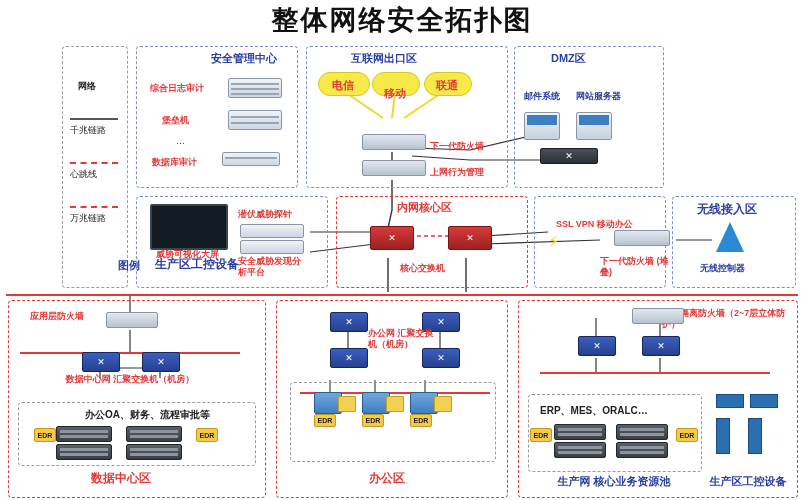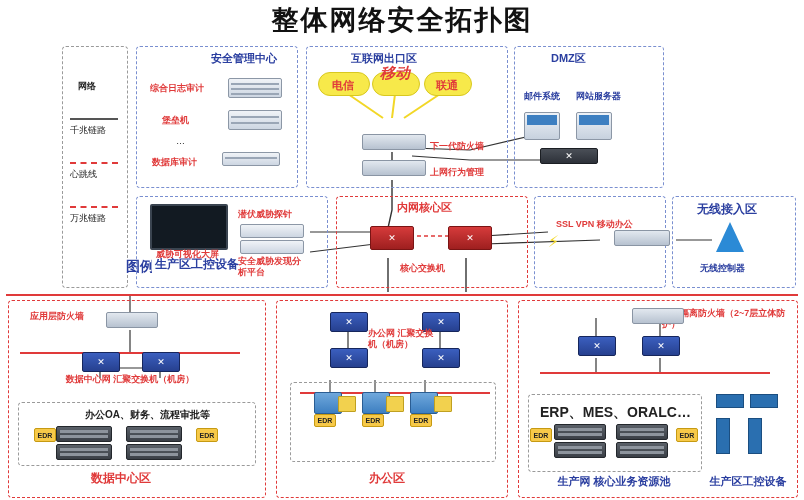--- a/index.html
+++ b/index.html
@@ -94,21 +94,21 @@
   <div class="abs" style="left:540px;top:372px;width:230px;height:2px;background:#e03a3a;"></div>
 
   <div class="zone gray" style="left:62px;top:46px;width:64px;height:240px;"></div>
   <div class="lbl b" style="left:78px;top:80px;">网络</div>
   <div class="legend-line g" style="left:70px;top:118px;width:48px;"></div>
   <div class="lbl" style="left:70px;top:124px;text-align:center;">千兆链路</div>
   <div class="legend-line" style="left:70px;top:162px;width:48px;"></div>
   <div class="lbl" style="left:70px;top:168px;">心跳线</div>
   <div class="legend-line" style="left:70px;top:206px;width:48px;"></div>
   <div class="lbl" style="left:70px;top:212px;">万兆链路</div>
-  <div class="lbl blue" style="left:82px;top:258px;font-size:14px;padding-left:44px;">图例</div>
+  <div class="lbl blue" style="left:74px;top:258px;font-size:11px;padding-left:44px;">图例</div>
 
   <div class="zone blue" style="left:136px;top:46px;width:160px;height:140px;"></div>
   <div class="zlabel" style="left:168px;top:51px;margin-left:40px;">安全管理中心</div>
   <div class="lbl red" style="left:150px;top:82px;">综合日志审计</div>
   <div class="srv" style="left:228px;top:78px;width:52px;height:18px;">
       <div class="bar" style="top:4px;"></div>
       <div class="bar" style="top:9px;"></div>
       <div class="bar" style="top:14px;"></div>
     </div>
   <div class="lbl red" style="left:162px;top:114px;">堡垒机</div>
@@ -120,21 +120,21 @@
   <div class="lbl red" style="left:152px;top:156px;">数据库审计</div>
   <div class="srv" style="left:222px;top:152px;width:56px;height:12px;">
       <div class="bar" style="top:4px;"></div>
     </div>
 
   <div class="zone blue" style="left:306px;top:46px;width:200px;height:140px;"></div>
   <div class="zlabel" style="left:348px;top:51px;">互联网出口区</div>
   <div class="cloudy" style="left:318px;top:72px;width:50px;height:22px;"></div>
   <div class="lbl red c" style="left:318px;top:78px;width:50px;font-size:11px;">电信</div>
   <div class="cloudy" style="left:372px;top:72px;width:46px;height:22px;"></div>
-  <div class="lbl red c" style="left:372px;top:64px;width:46px;font-size:15px;font-style:italic;">移动</div>
+  <div class="lbl red c" style="left:372px;top:86px;width:46px;font-size:11px;">移动</div>
   <div class="cloudy" style="left:424px;top:72px;width:46px;height:22px;"></div>
   <div class="lbl red c" style="left:424px;top:78px;width:46px;font-size:11px;">联通</div>
   <div class="fw" style="left:362px;top:134px;width:62px;height:14px;"></div>
   <div class="lbl red" style="left:430px;top:140px;">下一代防火墙</div>
   <div class="fw" style="left:362px;top:160px;width:62px;height:14px;"></div>
   <div class="lbl red" style="left:430px;top:166px;">上网行为管理</div>
 
   <div class="zone blue" style="left:514px;top:46px;width:148px;height:140px;"></div>
   <div class="zlabel" style="left:548px;top:51px;">DMZ区</div>
   <div class="lbl blue" style="left:524px;top:90px;width:48px;white-space:normal;">邮件系统</div>
@@ -165,20 +165,21 @@
     </div>
   <div class="sw red" style="left:448px;top:226px;width:42px;height:22px;">
       <div class="x">✕</div>
     </div>
   <div class="lbl red" style="left:400px;top:262px;">核心交换机</div>
 
   <div class="zone blue" style="left:534px;top:196px;width:130px;height:90px;"></div>
   <div class="lbl red" style="left:556px;top:218px;width:100px;white-space:normal;line-height:12px;">SSL VPN 移动办公</div>
   <div class="bolt" style="left:548px;top:232px;">⚡</div>
   <div class="fw" style="left:614px;top:230px;width:54px;height:14px;"></div>
+  <div class="lbl red" style="left:600px;top:256px;width:80px;white-space:normal;line-height:11px;">下一代防火墙 (堆叠)</div>
 
   <div class="zone blue" style="left:672px;top:196px;width:122px;height:90px;"></div>
   <div class="zlabel" style="left:694px;top:201px;font-size:12px;">无线接入区</div>
   <div class="abs" style="left:716px;top:222px;width:0;height:0;border-left:14px solid transparent;border-right:14px solid transparent;border-bottom:30px solid #2b8ad6;"></div>
   <div class="lbl blue" style="left:700px;top:262px;">无线控制器</div>
 
   <div class="zone red" style="left:8px;top:300px;width:256px;height:196px;"></div>
   <div class="zlabel red" style="left:88px;top:470px;font-size:12px;">数据中心区</div>
   <div class="lbl red" style="left:30px;top:310px;">应用层防火墙</div>
   <div class="fw" style="left:106px;top:312px;width:50px;height:14px;"></div>
@@ -239,21 +240,21 @@
   <div class="zone red" style="left:518px;top:300px;width:278px;height:196px;"></div>
   <div class="lbl red" style="left:662px;top:308px;width:130px;white-space:normal;line-height:11px;">分区隔离防火墙（2~7层立体防护）</div>
   <div class="fw" style="left:632px;top:308px;width:50px;height:14px;"></div>
   <div class="sw blue" style="left:578px;top:336px;width:36px;height:18px;">
       <div class="x">✕</div>
     </div>
   <div class="sw blue" style="left:642px;top:336px;width:36px;height:18px;">
       <div class="x">✕</div>
     </div>
   <div class="zone gray" style="left:528px;top:394px;width:172px;height:76px;"></div>
-  <div class="lbl b" style="left:540px;top:404px;font-size:14px;">ERP、MES、ORALC…</div>
+  <div class="lbl b" style="left:540px;top:404px;font-size:10px;">ERP、MES、ORALC…</div>
   <div class="rack" style="left:554px;top:424px;width:50px;height:14px;">
       <i style="top:3px;"></i>
       <i style="top:8px;"></i>
     </div>
   <div class="rack" style="left:616px;top:424px;width:50px;height:14px;">
       <i style="top:3px;"></i>
       <i style="top:8px;"></i>
     </div>
   <div class="rack" style="left:554px;top:442px;width:50px;height:14px;">
       <i style="top:3px;"></i>

